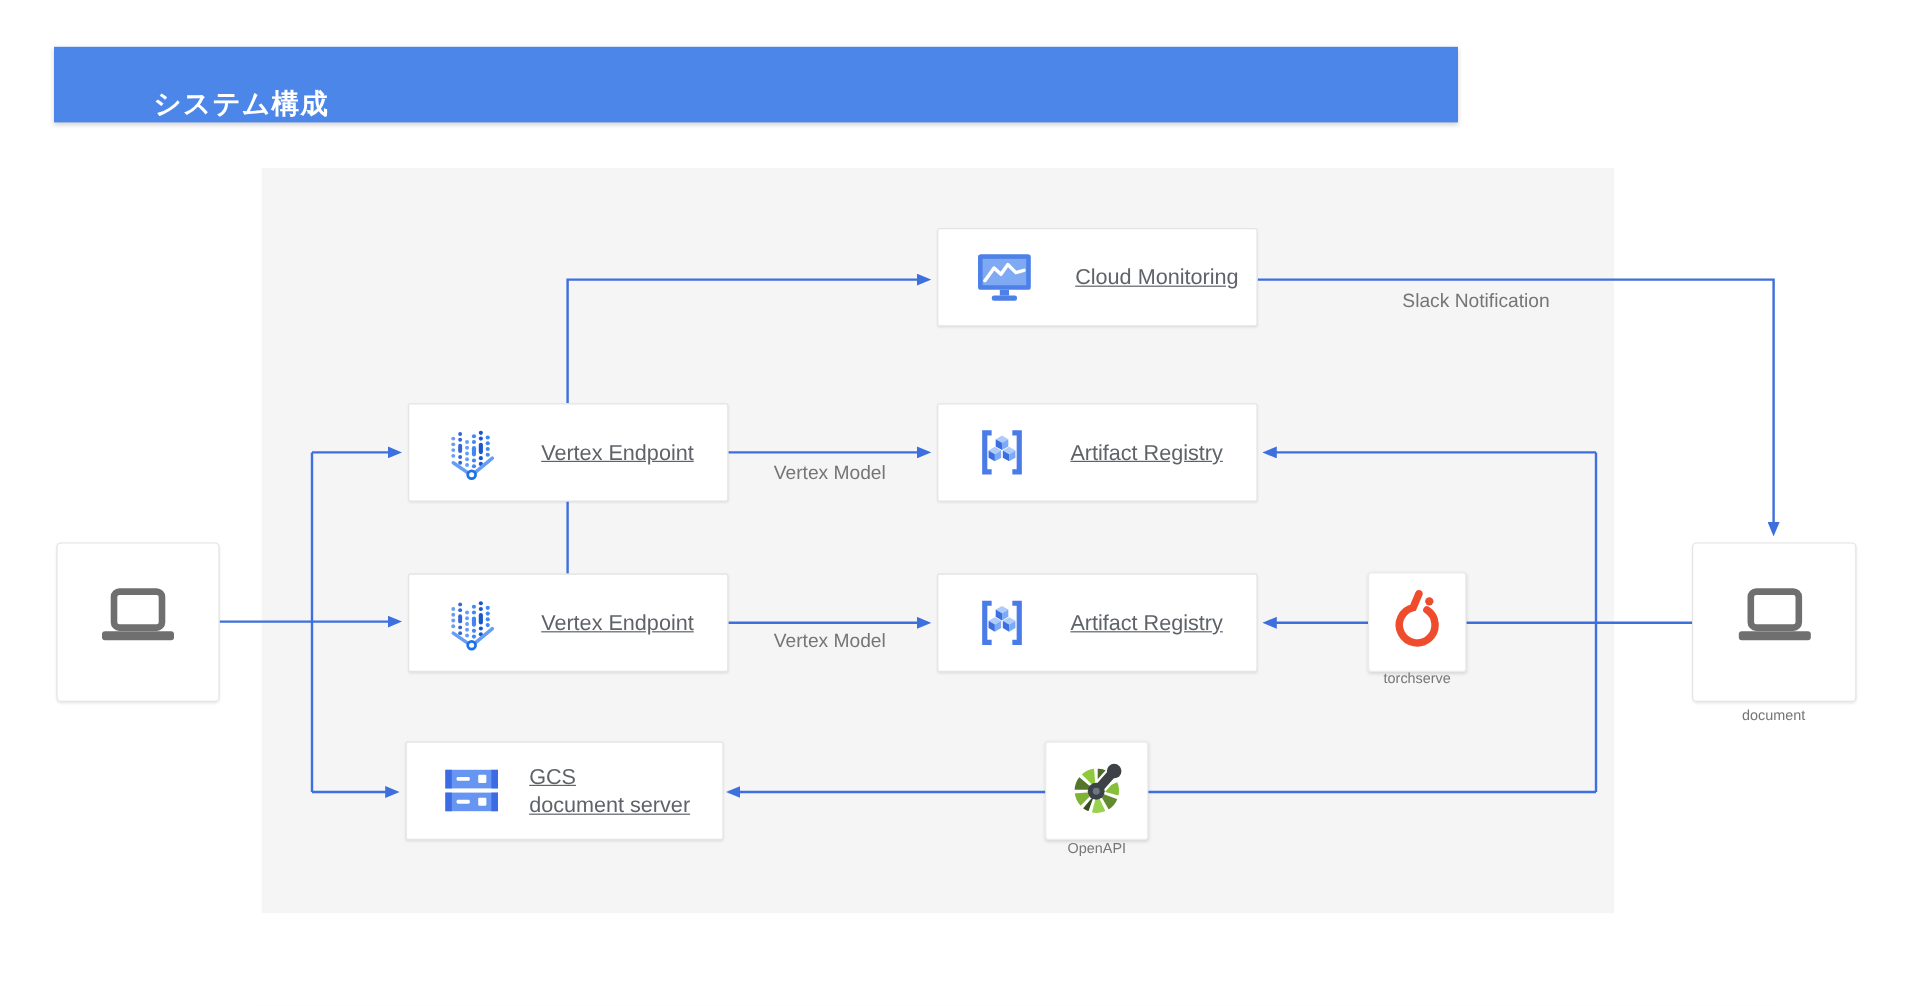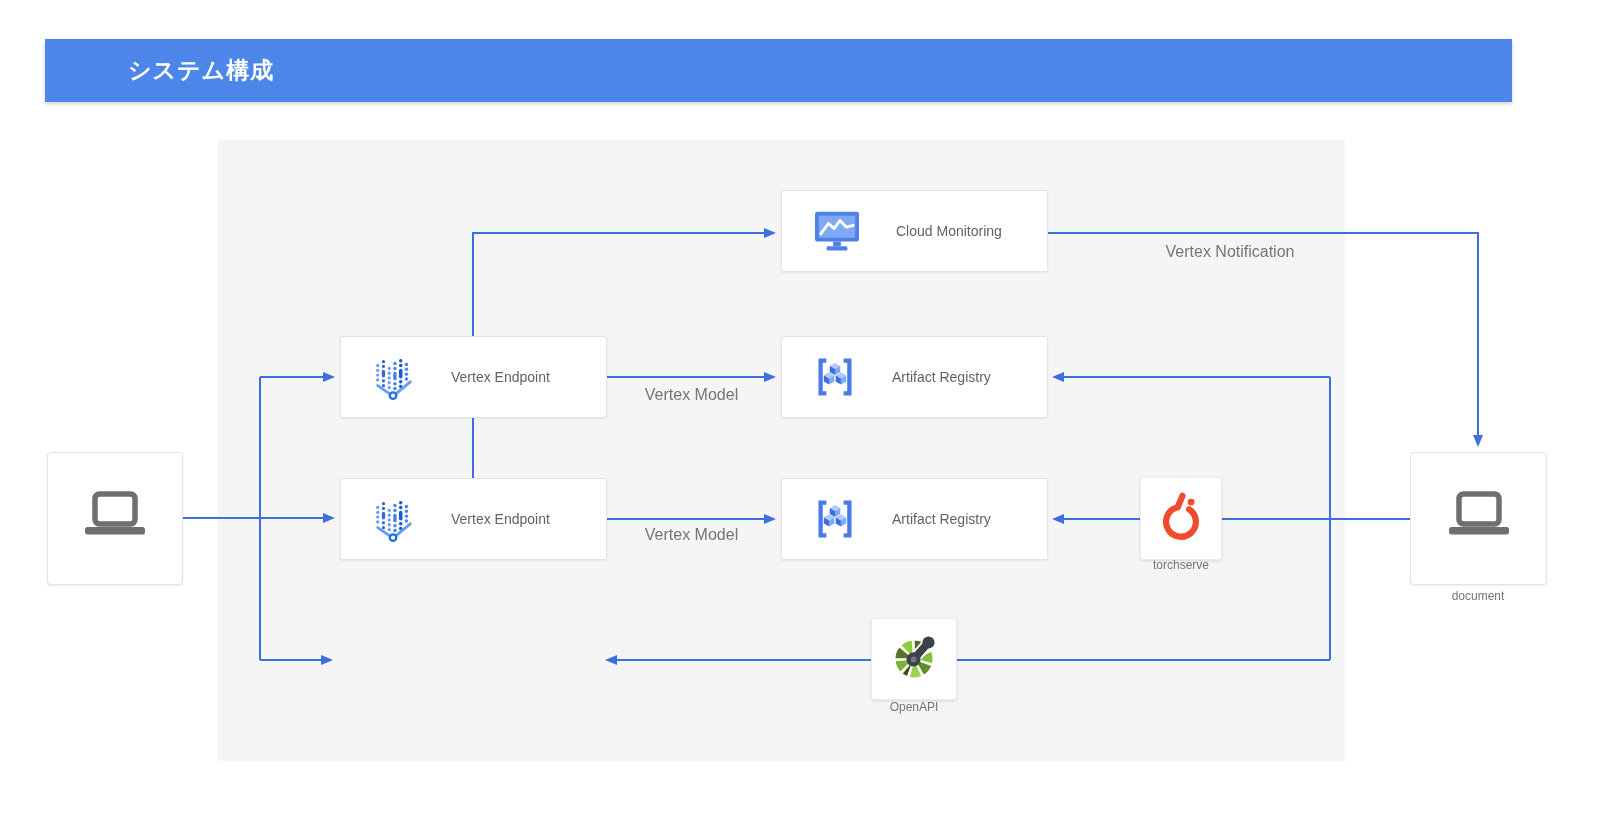--- a/index.html
+++ b/index.html
@@ -1,31 +1,31 @@
 <!DOCTYPE html>
 <html><head>
 <meta charset="utf-8">
 <style>
   html,body{margin:0;padding:0;background:#ffffff;}
   body{font-family:"Liberation Sans", sans-serif;}
   .canvas{position:relative;width:1600px;height:838px;background:#ffffff;overflow:hidden;}
 
-  .header{position:absolute;left:45px;top:39px;width:1467px;height:63px;
-    background:#4b86e8;display:flex;align-items:center;
+  .header{position:absolute;left:45px;top:39px;width:1170px;height:63px;
+    background:#4b86e8;display:flex;align-items:flex-end;
     box-shadow:0 2px 4px rgba(0,0,0,0.18);}
   .header .title{color:#ffffff;font-size:23px;font-weight:bold;letter-spacing:1px;margin-left:83px;}
 
   .panel{position:absolute;left:218px;top:140px;width:1127px;height:621px;background:#f5f5f6;z-index:0;}
 
   .edges{position:absolute;left:0;top:0;width:1600px;height:838px;z-index:1;pointer-events:none;}
 
   .box{position:absolute;background:#ffffff;border:1px solid #e4e4e4;border-radius:2px;
     box-shadow:0 1px 2px rgba(0,0,0,0.07);display:flex;align-items:center;z-index:2;box-sizing:border-box;}
   .box .ic{flex:0 0 auto;display:flex;align-items:center;justify-content:center;}
-  .box .bl{color:#5f6368;font-size:14px;line-height:24px;}
+  .box .bl{color:#5f6368;font-size:18px;line-height:24px;text-decoration:underline;}
 
   .svcbox{padding-left:30px;gap:34px;width:267px;height:82px;}
 
   .sqbox{position:absolute;background:#ffffff;border:1px solid #ececec;border-radius:3px;
     box-shadow:0 1px 3px rgba(0,0,0,0.12);display:flex;align-items:center;justify-content:center;z-index:2;box-sizing:border-box;}
 
   .actor{position:absolute;background:#ffffff;border:1px solid #e4e4e4;border-radius:4px;
     box-shadow:0 1px 2px rgba(0,0,0,0.07);display:flex;align-items:center;justify-content:center;z-index:2;box-sizing:border-box;}
 
   .flabel{position:absolute;color:#757575;font-size:12px;z-index:2;text-align:center;}
@@ -206,20 +206,44 @@
           <polygon points="17.8,25.5 23.3,22.3 23.3,28.6 17.8,31.8" fill="#7baaf7"></polygon>
           <polygon points="30.2,19.1 35.7,22.3 30.2,25.5 24.7,22.3" fill="#aecbfa"></polygon>
           <polygon points="24.7,22.3 30.2,25.5 30.2,31.8 24.7,28.6" fill="#3b6fe0"></polygon>
           <polygon points="30.2,25.5 35.7,22.3 35.7,28.6 30.2,31.8" fill="#7baaf7"></polygon>
         </g>
       </svg>
     </span>
     <span class="bl">Artifact Registry</span>
   </div>
 
+  <div class="box" style="left:338px;top:618px;width:265px;height:82px;padding-left:32px;gap:26px;">
+    <span class="ic">
+      <svg width="44" height="38" viewBox="0 0 44 38">
+        <g>
+          <rect x="0" y="1.5" width="44" height="15.5" fill="#6695f2"></rect>
+          <rect x="0" y="1.5" width="5.5" height="15.5" fill="#3d6be4"></rect>
+          <rect x="38.5" y="1.5" width="5.5" height="15.5" fill="#3d6be4"></rect>
+          <rect x="9.5" y="7.5" width="11" height="3.2" rx="1.2" fill="#ffffff"></rect>
+          <rect x="27.5" y="5.7" width="6.8" height="6.8" rx="1" fill="#ffffff"></rect>
+        </g>
+        <g>
+          <rect x="0" y="20.5" width="44" height="15.5" fill="#6695f2"></rect>
+          <rect x="0" y="20.5" width="5.5" height="15.5" fill="#3d6be4"></rect>
+          <rect x="38.5" y="20.5" width="5.5" height="15.5" fill="#3d6be4"></rect>
+          <rect x="9.5" y="26.5" width="11" height="3.2" rx="1.2" fill="#ffffff"></rect>
+          <rect x="27.5" y="24.7" width="6.8" height="6.8" rx="1" fill="#ffffff"></rect>
+        </g>
+      </svg>
+    </span>
+    <span class="bl">
+      <span style="display:block;">GCS</span>
+      <span style="display:block;">document server</span>
+    </span>
+  </div>
 
   <div class="sqbox" style="left:1140px;top:477px;width:82px;height:83px;">
     <span class="ic">
       <svg width="50" height="50" viewBox="0 0 52 52">
         <path d="M34.4,18 A15.5,15.5 0 1 1 22.5,15.9 L27.5,4" stroke="#ee4c2c" stroke-width="6.5" fill="none" stroke-linecap="round"></path>
         <circle cx="36.5" cy="10.5" r="3.6" fill="#ee4c2c"></circle>
       </svg>
     </span>
   </div>
   <div class="flabel" style="left:1121px;top:558px;width:120px;">torchserve</div>
@@ -261,15 +285,15 @@
       <svg width="68" height="52" viewBox="0 0 68 52">
         <rect x="14" y="3" width="40" height="30" rx="4.5" fill="#ffffff" stroke="#6f6f6f" stroke-width="5.5"></rect>
         <rect x="4" y="36" width="60" height="7.5" rx="2.5" fill="#6f6f6f"></rect>
       </svg>
     </span>
   </div>
   <div class="flabel" style="left:1408px;top:589px;width:140px;">document</div>
 
   <div class="elabel" style="left:614px;top:386px;width:155px;">Vertex Model</div>
   <div class="elabel" style="left:614px;top:526px;width:155px;">Vertex Model</div>
-  <div class="elabel" style="left:1130px;top:243px;width:200px;">Vertex Notification</div>
+  <div class="elabel" style="left:1130px;top:243px;width:200px;">Slack Notification</div>
 
 </div>
 
 </body></html>

